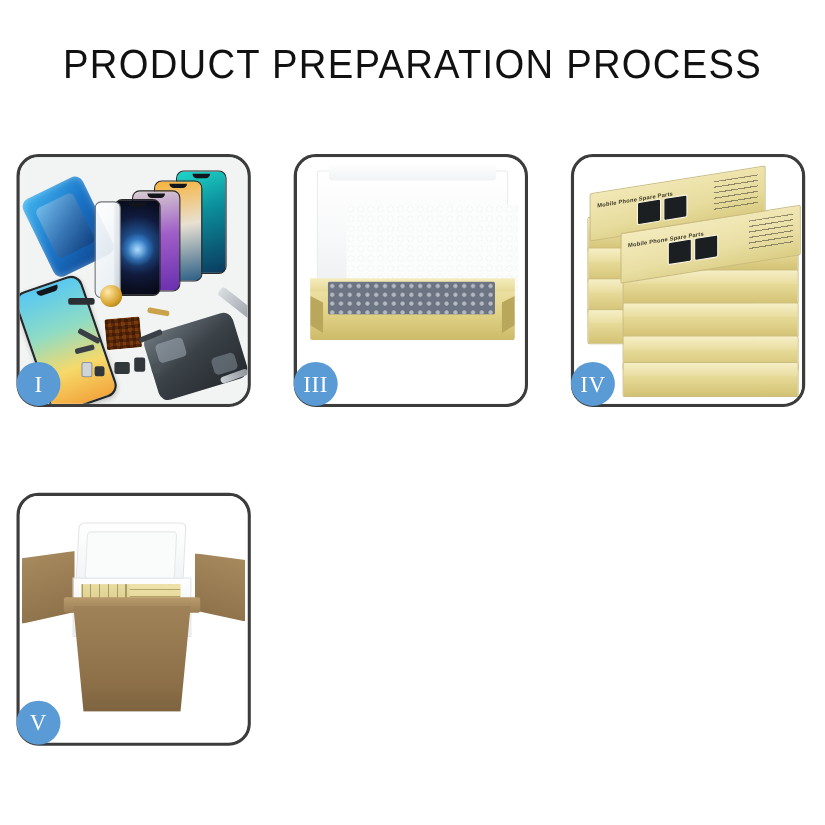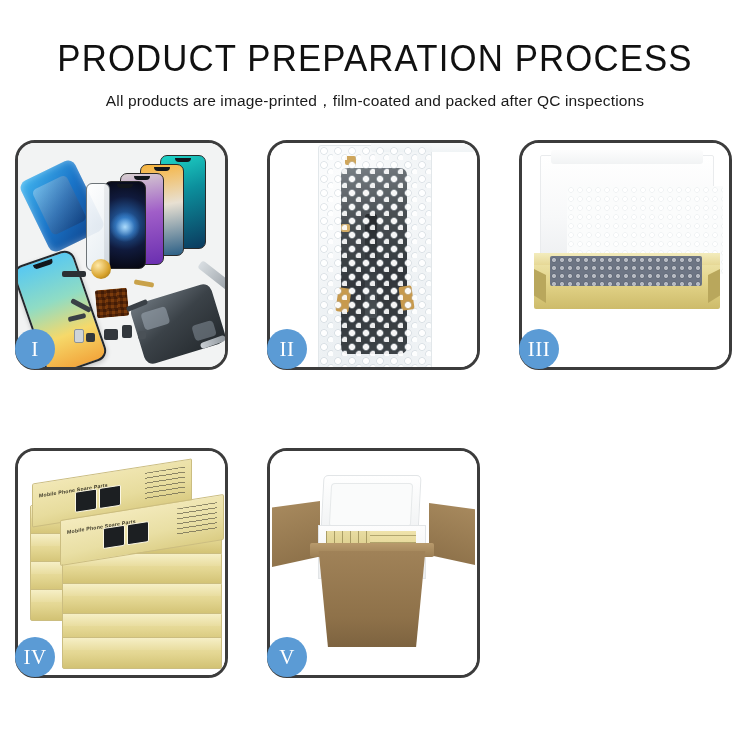--- a/index.html
+++ b/index.html
@@ -282,21 +282,20 @@
   .tab1{position:absolute;left:36px;top:90px;width:17px;height:16px;background:#a98d64;}
   .tab2{position:absolute;left:36px;top:150px;width:17px;height:16px;background:#a98d64;}
 </style>
 </head>
 <body>
 
 <div class="page">
 
   <div class="header">
     <div class="title">PRODUCT PREPARATION PROCESS</div>
-    <div class="subtitle">All products are image-printed，film-coated and packed after QC inspections</div>
   </div>
 
   <div class="grid">
 
     <div class="panel">
       <div class="panel-inner p1">
         <div class="blue-plate"></div>
         <div class="phone-lineup">
           <div class="ph ph1">
               <span class="notch"></span>
@@ -328,34 +327,20 @@
         <div class="spk sp2"></div>
         <div class="spk sp3"></div>
         <div class="spk sp4"></div>
         <div class="spk sp5"></div>
         <div class="screwdriver"></div>
         <div class="tweezer"></div>
       </div>
       <div class="badge">I</div>
     </div>
 
-    <div class="panel">
-      <div class="panel-inner p2">
-        <div class="bag">
-          <div class="bag-top"></div>
-          <div class="bag-part"></div>
-          <div class="tan1"></div>
-          <div class="tan4"></div>
-          <div class="tan2"></div>
-          <div class="tan3"></div>
-          <div class="bubbles"></div>
-        </div>
-      </div>
-      <div class="badge">II</div>
-    </div>
 
     <div class="panel">
       <div class="panel-inner p3">
         <div class="box3-lid">
           <div class="box3-foam"></div>
         </div>
         <div class="box3-tray">
           <div class="box3-fill"></div>
           <div class="box3-sideL"></div>
           <div class="box3-sideR"></div>

